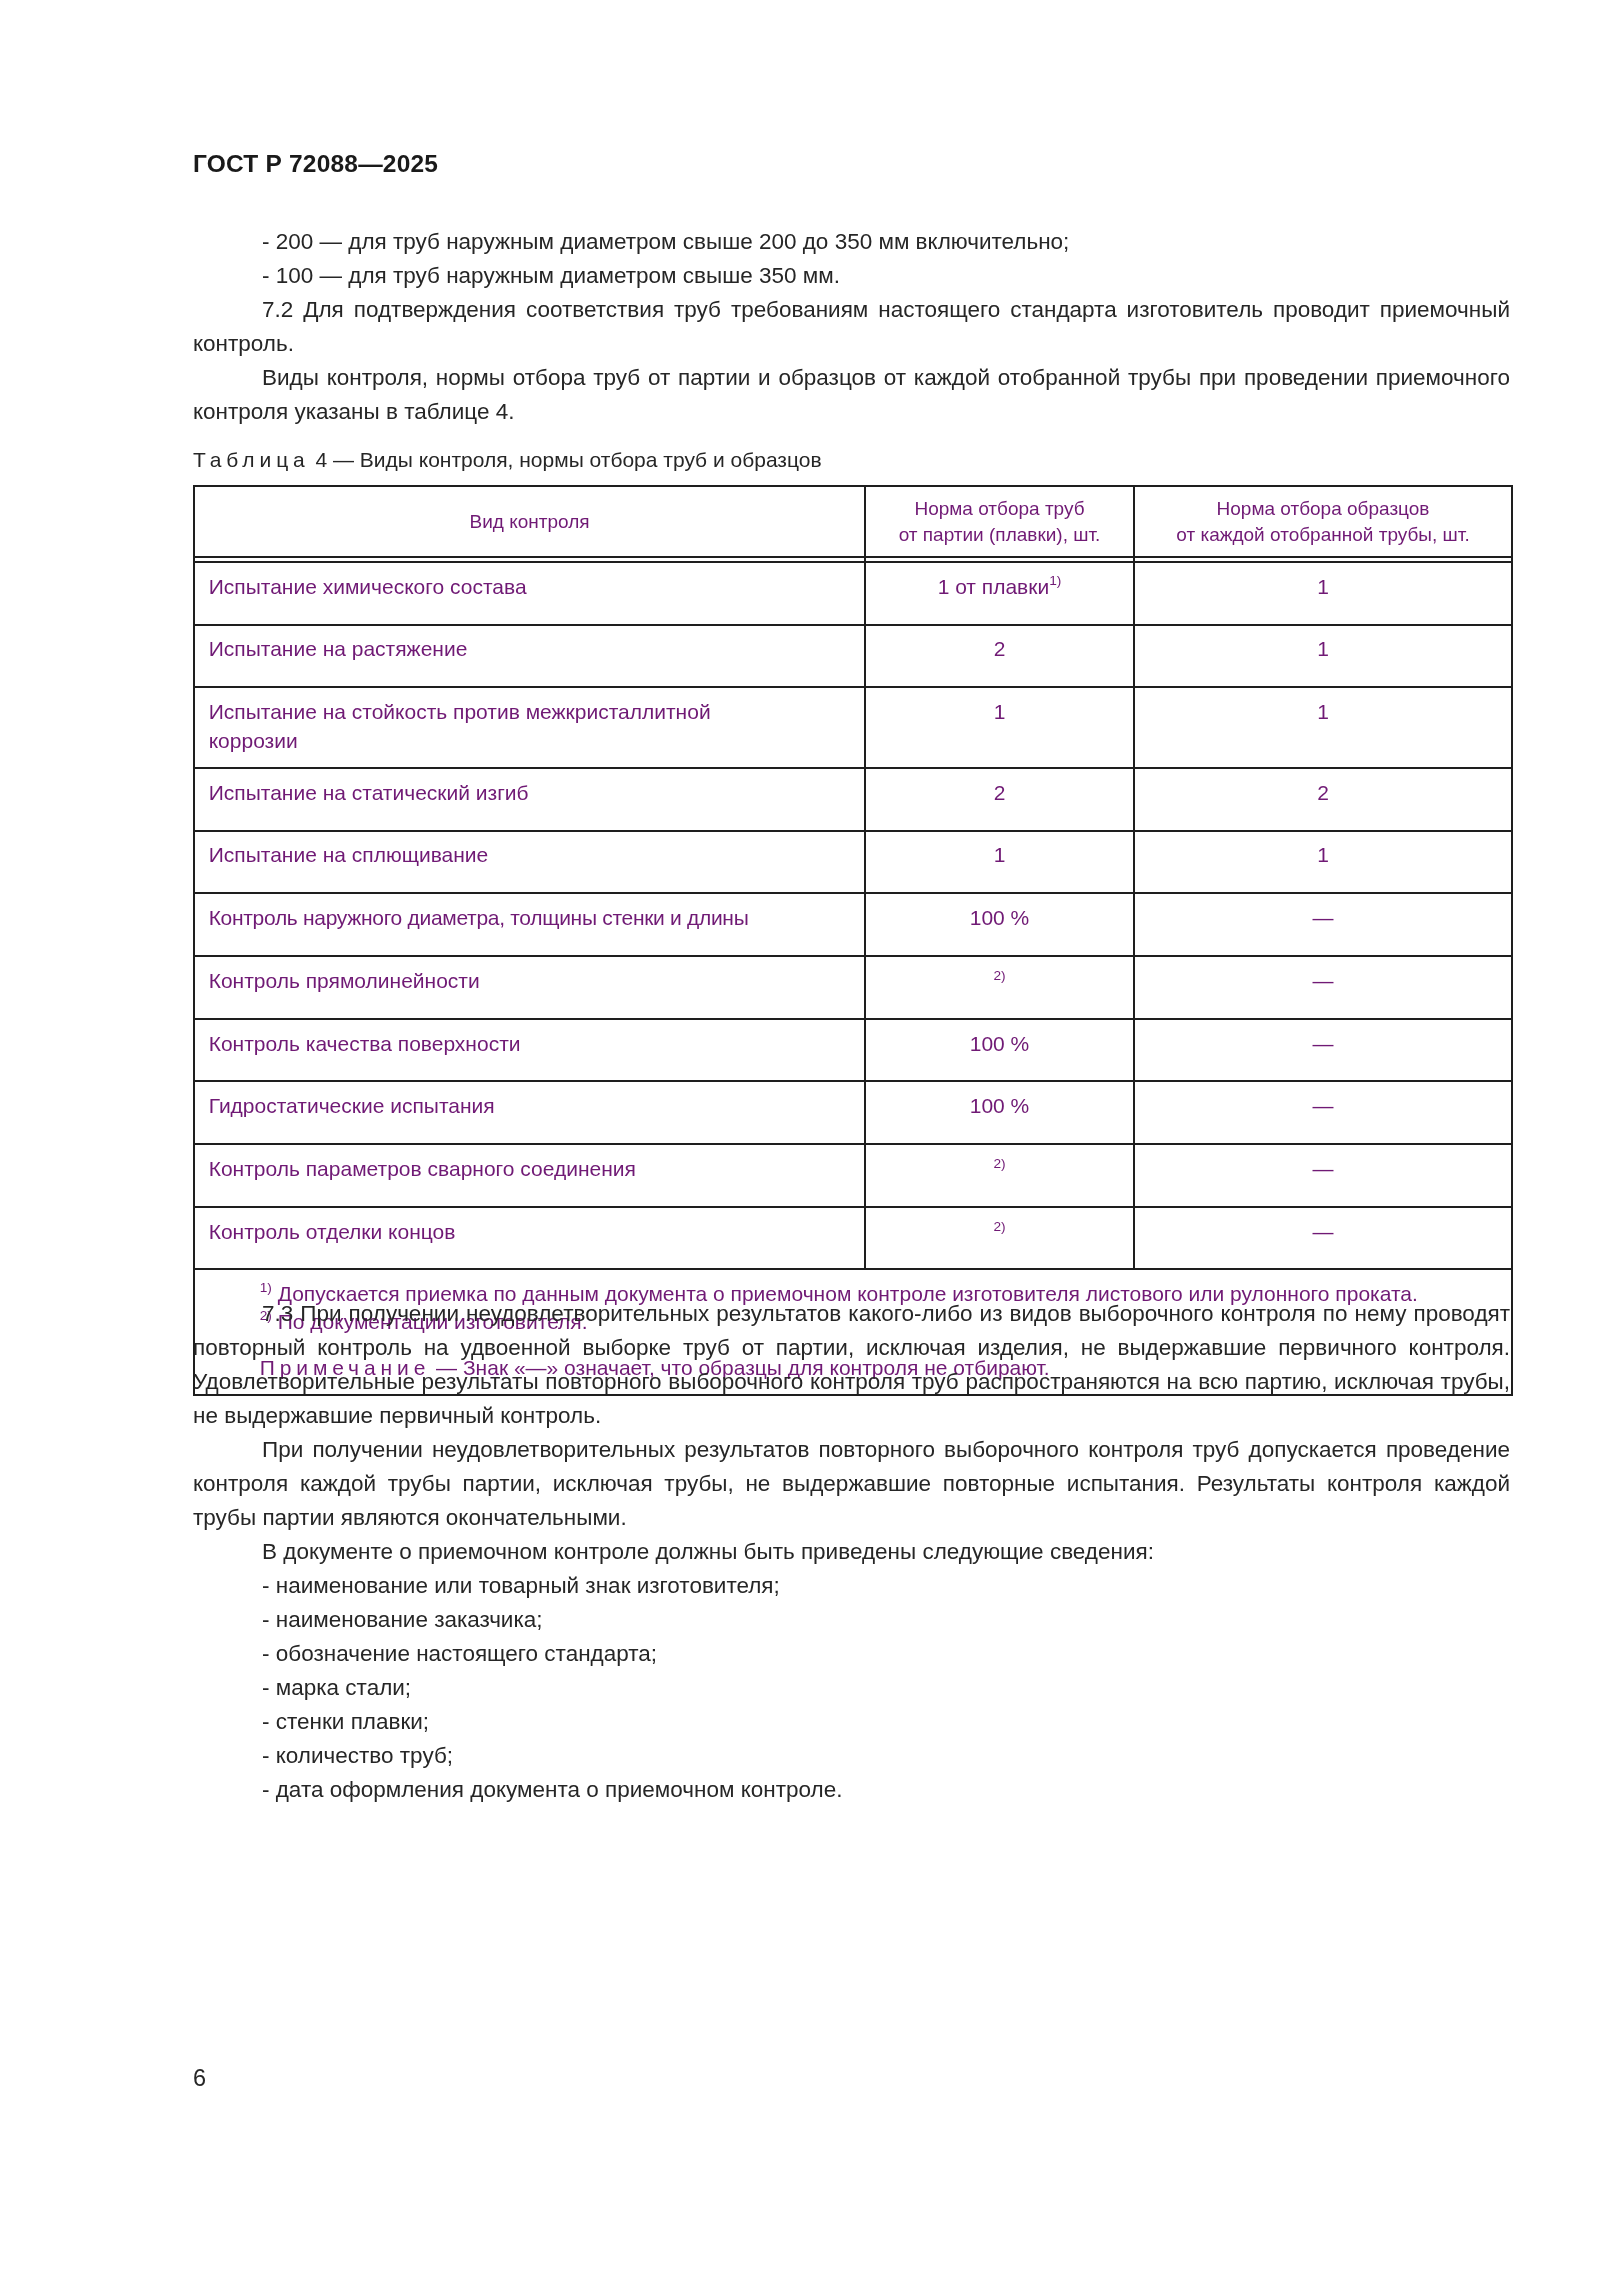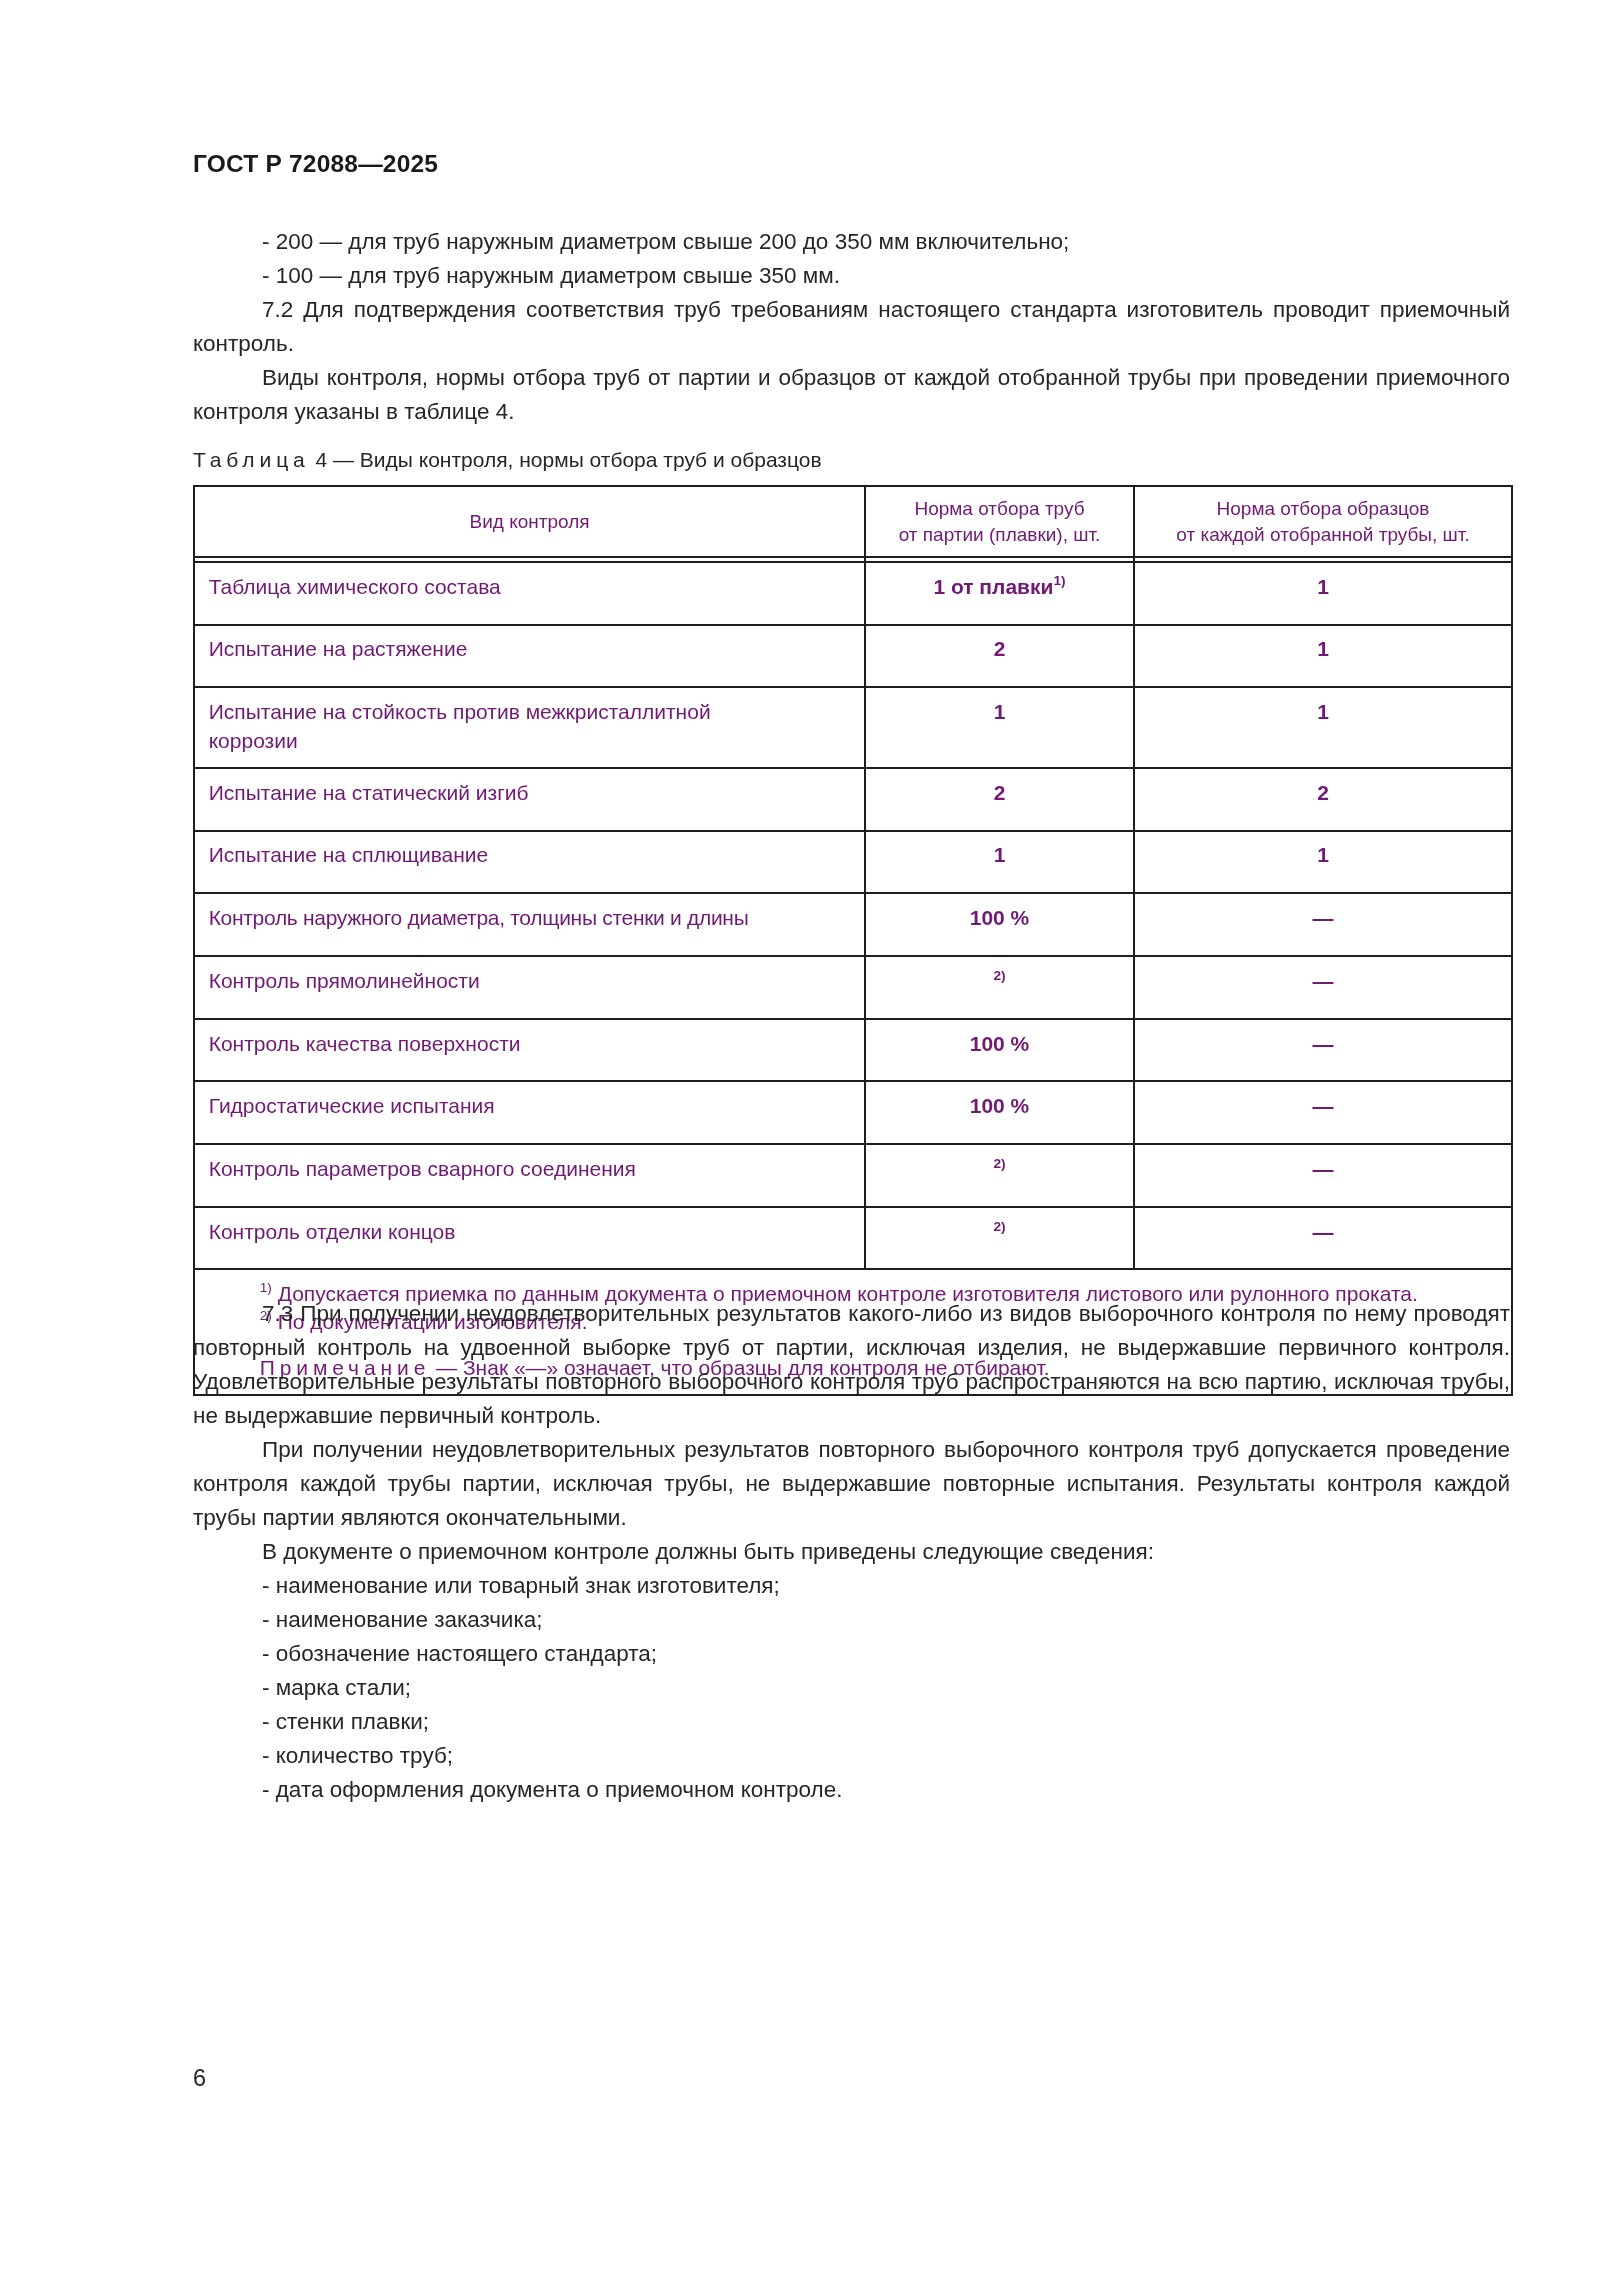--- a/index.html
+++ b/index.html
@@ -25,21 +25,21 @@
     position: absolute; left: 193px; top: 485px; width: 1318px;
     border-collapse: collapse; font-size: 21px; color: #701a75;
     table-layout: fixed;
   }
   table.t4 td, table.t4 th { border: 2px solid #1e1e1e; padding: 0 13.7px; vertical-align: top; }
   table.t4 th { font-weight: normal; font-size: 19px; line-height: 25.5px; vertical-align: middle; text-align: center; height: 69px; padding: 0 5.9px; }
   table.t4 { border: 2.9px solid #1e1e1e; }
   .hdr-sep td { height: 2.9px; padding: 0; border-left: 2px solid #1e1e1e; border-right: 2px solid #1e1e1e; }
   table.t4 tr.row td { height: 45px; line-height: 29px; padding-top: 8.8px; padding-bottom: 6.9px; }
   table.t4 tr.row td.c1 { text-align: left; }
-  table.t4 tr.row td.c2, table.t4 tr.row td.c3 { text-align: center; padding-left: 3.9px; padding-right: 3.9px; font-weight: bold; }
+  table.t4 tr.row td.c2, table.t4 tr.row td.c3 { text-align: center; padding-left: 3.9px; padding-right: 3.9px; }
   table.t4 tr.row.tall td { height: 63px; }
   sup { font-size: 13.7px; line-height: 0; vertical-align: 8.8px; }
   .sup-only { font-size: 13.7px; display: inline-block; transform: translateY(-7.8px); }
   .footer-cell { padding: 9.8px 13.7px 11.8px 13.7px !important; font-size: 21px; line-height: 28px; }
   .fn { margin: 0; text-indent: 51px; text-align: justify; text-align-last: left; }
   .note { margin: 17.6px 0 0 0; padding-left: 51px; }
   .page-number {
     position: absolute; left: 193px; top: 2065px; font-size: 23.5px; color: #262626;
   }
 </style>
@@ -78,21 +78,21 @@
       <div>от каждой отобранной трубы, шт.</div>
     </th>
   </tr>
   <tr class="hdr-sep">
         <td></td>
         <td></td>
         <td></td>
       </tr>
 
   <tr class="row">
-    <td class="c1">Таблица химического состава</td>
+    <td class="c1">Испытание химического состава</td>
     <td class="c2"><span>1 от плавки</span><sup>1)</sup></td>
     <td class="c3">1</td>
   </tr>
   <tr class="row">
     <td class="c1">Испытание на растяжение</td>
     <td class="c2">2</td>
     <td class="c3">1</td>
   </tr>
   <tr class="row tall">
     <td class="c1" style="padding-right:118px;">Испытание на стойкость против межкристаллитной коррозии</td>

